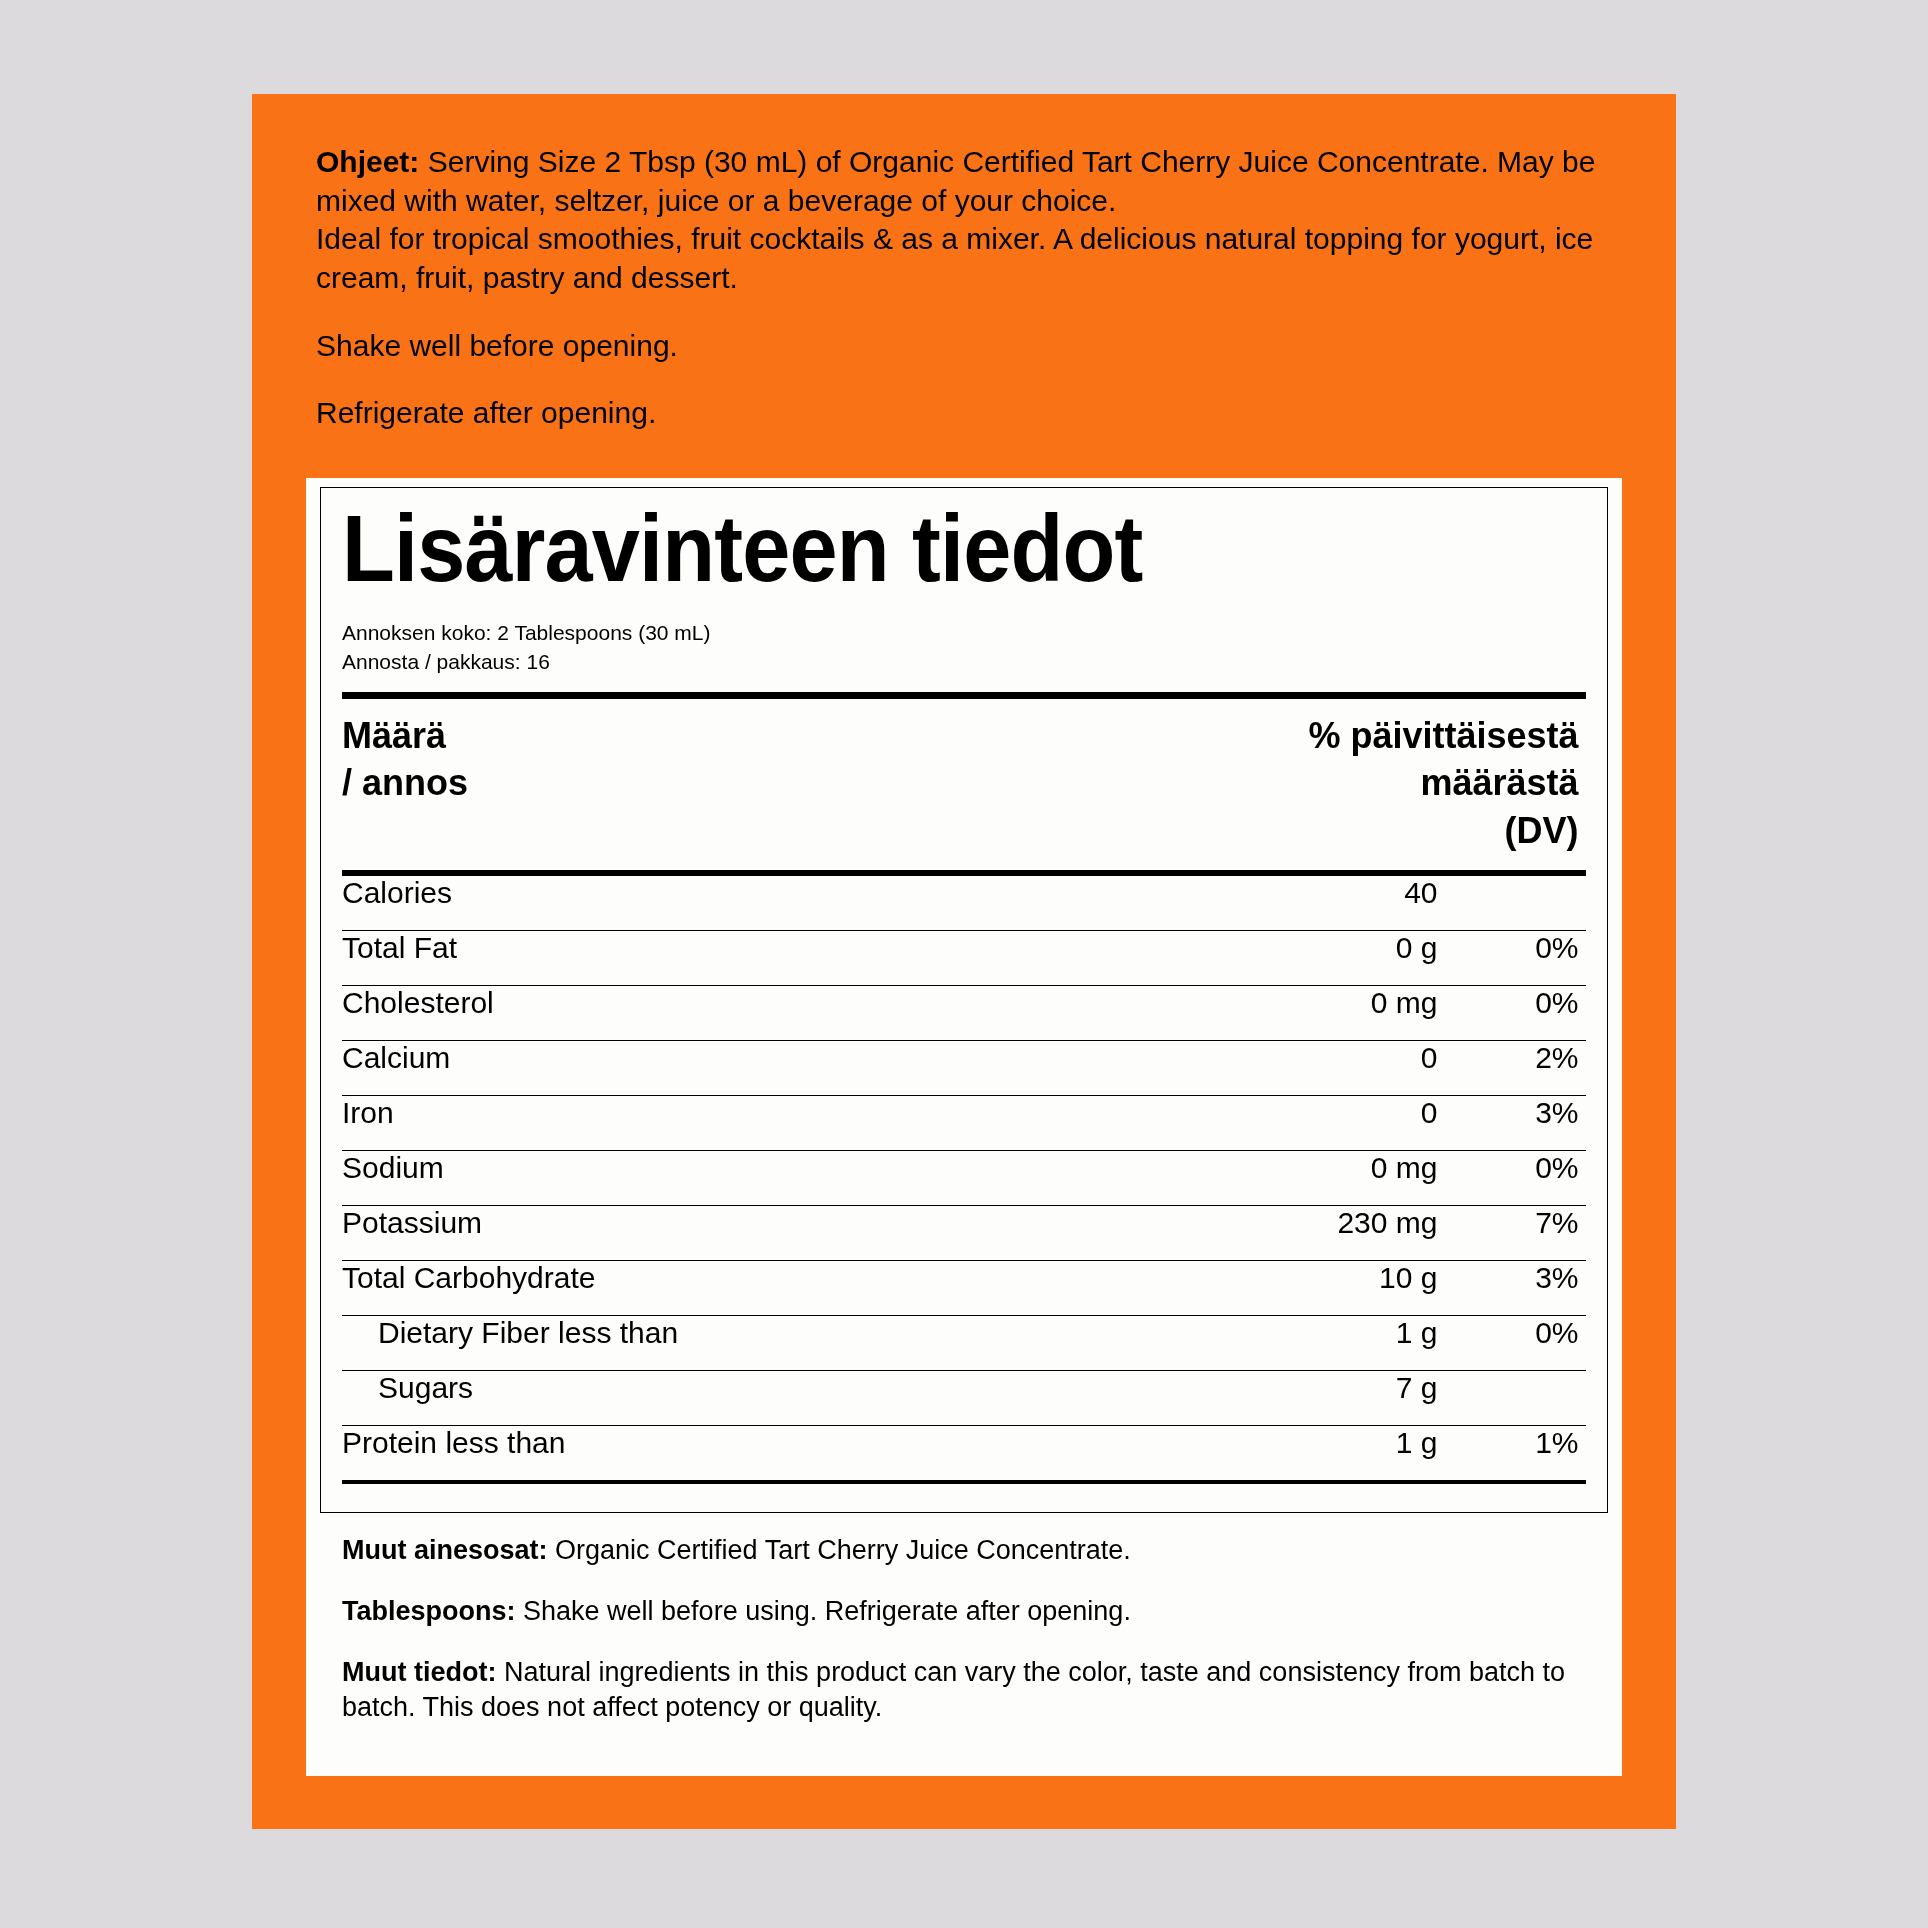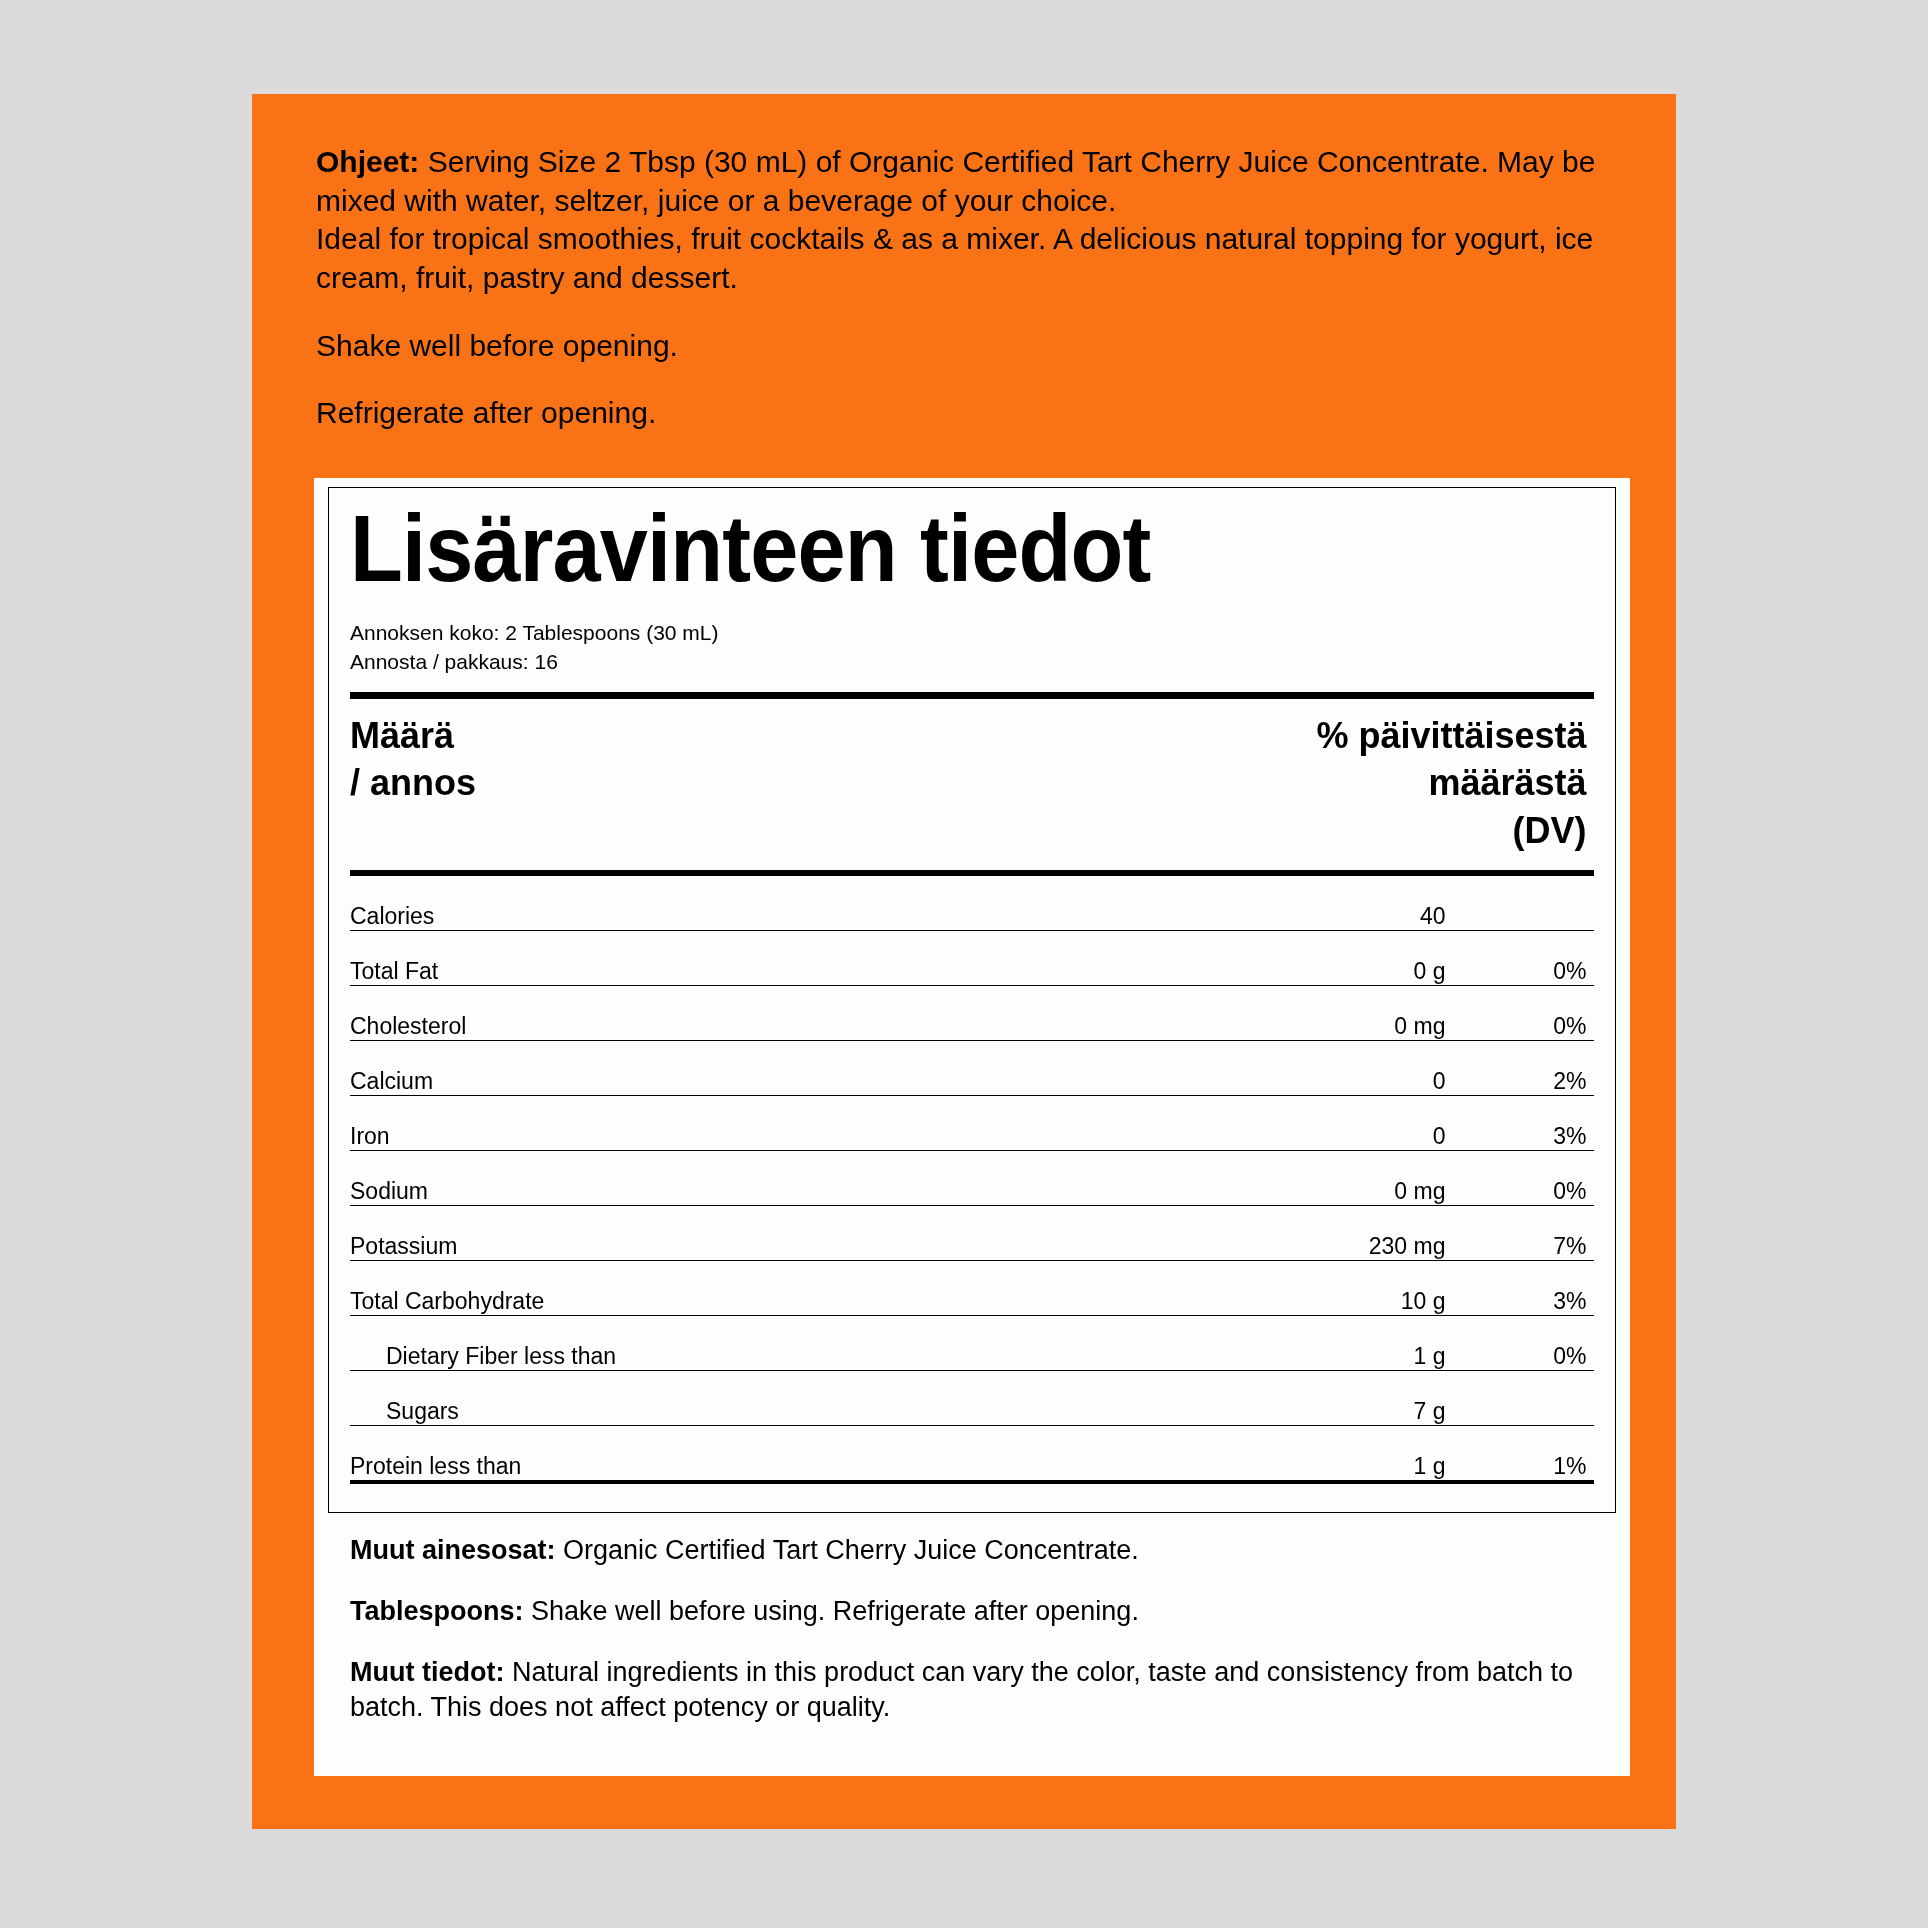--- a/index.html
+++ b/index.html
@@ -115,22 +115,22 @@
     text-align: right;
     padding-right: 7.5px;
   }
 
   
   #nutrient-rows {
     padding-top: 0;
   }
   .nrow {
     display: flex;
-    align-items: flex-end;
-    font-size: 23px;
+    align-items: flex-start;
+    font-size: 30px;
     height: 54px;
     border-bottom: 1.9px solid #000;
     position: relative;
   }
   .nrow:last-child {
     border-bottom: none;
   }
   .nrow .n-name {
     flex: 1 1 auto;
     text-align: left;
@@ -183,21 +183,21 @@
 
   <div id="directions">
     <p><span class="lead-label">Ohjeet:</span><span> Serving Size 2 Tbsp (30 mL) of Organic Certified Tart Cherry Juice Concentrate. May be mixed with water, seltzer, juice or a beverage of your choice.</span></p>
     <p>Ideal for tropical smoothies, fruit cocktails &amp; as a mixer. A delicious natural topping for yogurt, ice cream, fruit, pastry and dessert.</p>
     <div class="gap"></div>
     <p>Shake well before opening.</p>
     <div class="gap"></div>
     <p>Refrigerate after opening.</p>
   </div>
 
-  <div id="facts-panel" style="background: rgb(253, 254, 251); margin-left: 8px;">
+  <div id="facts-panel" style="background: rgb(253, 254, 251);">
 
     <div id="facts-border">
 
       <div id="facts-title">Lisäravinteen tiedot</div>
 
       <div id="serving-block">
         <p class="serving-line">Annoksen koko: 2 Tablespoons (30 mL)</p>
         <p class="serving-line">Annosta / pakkaus: 16</p>
       </div>
 

